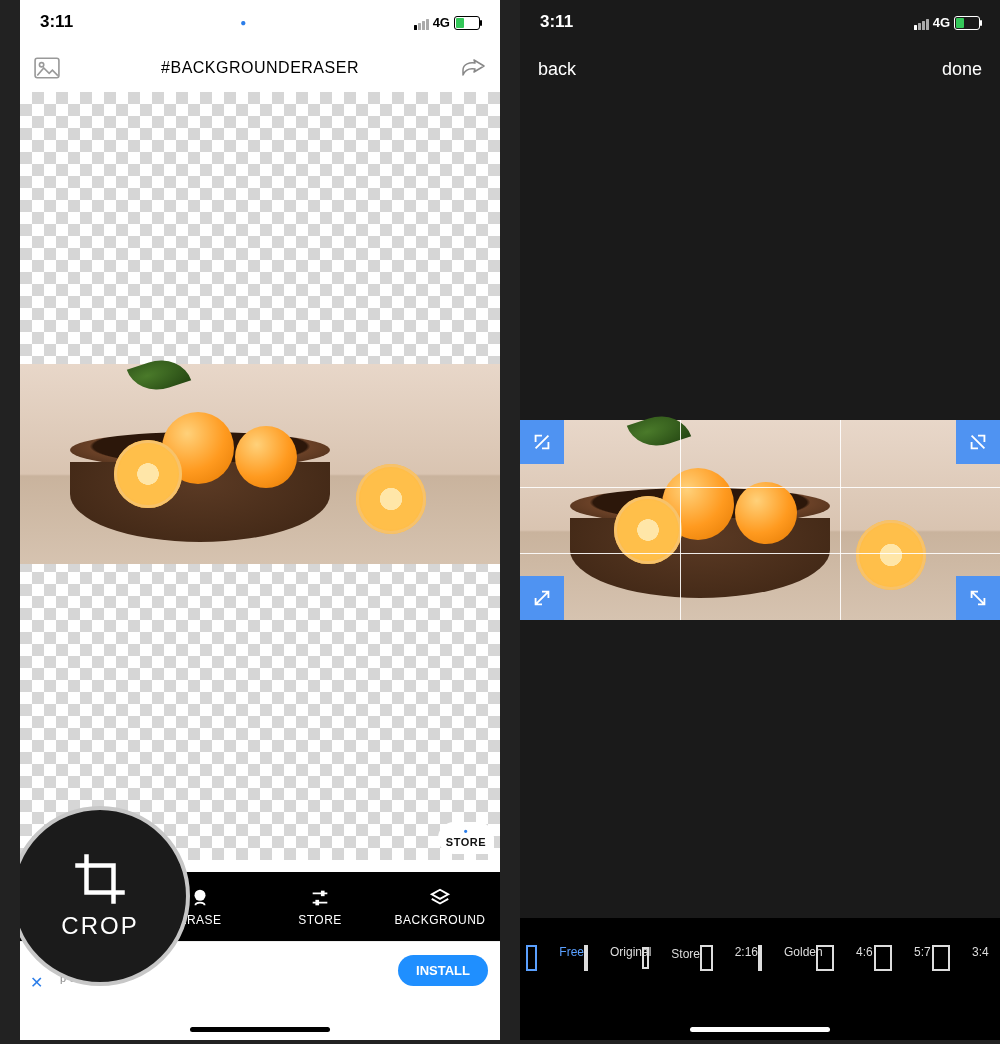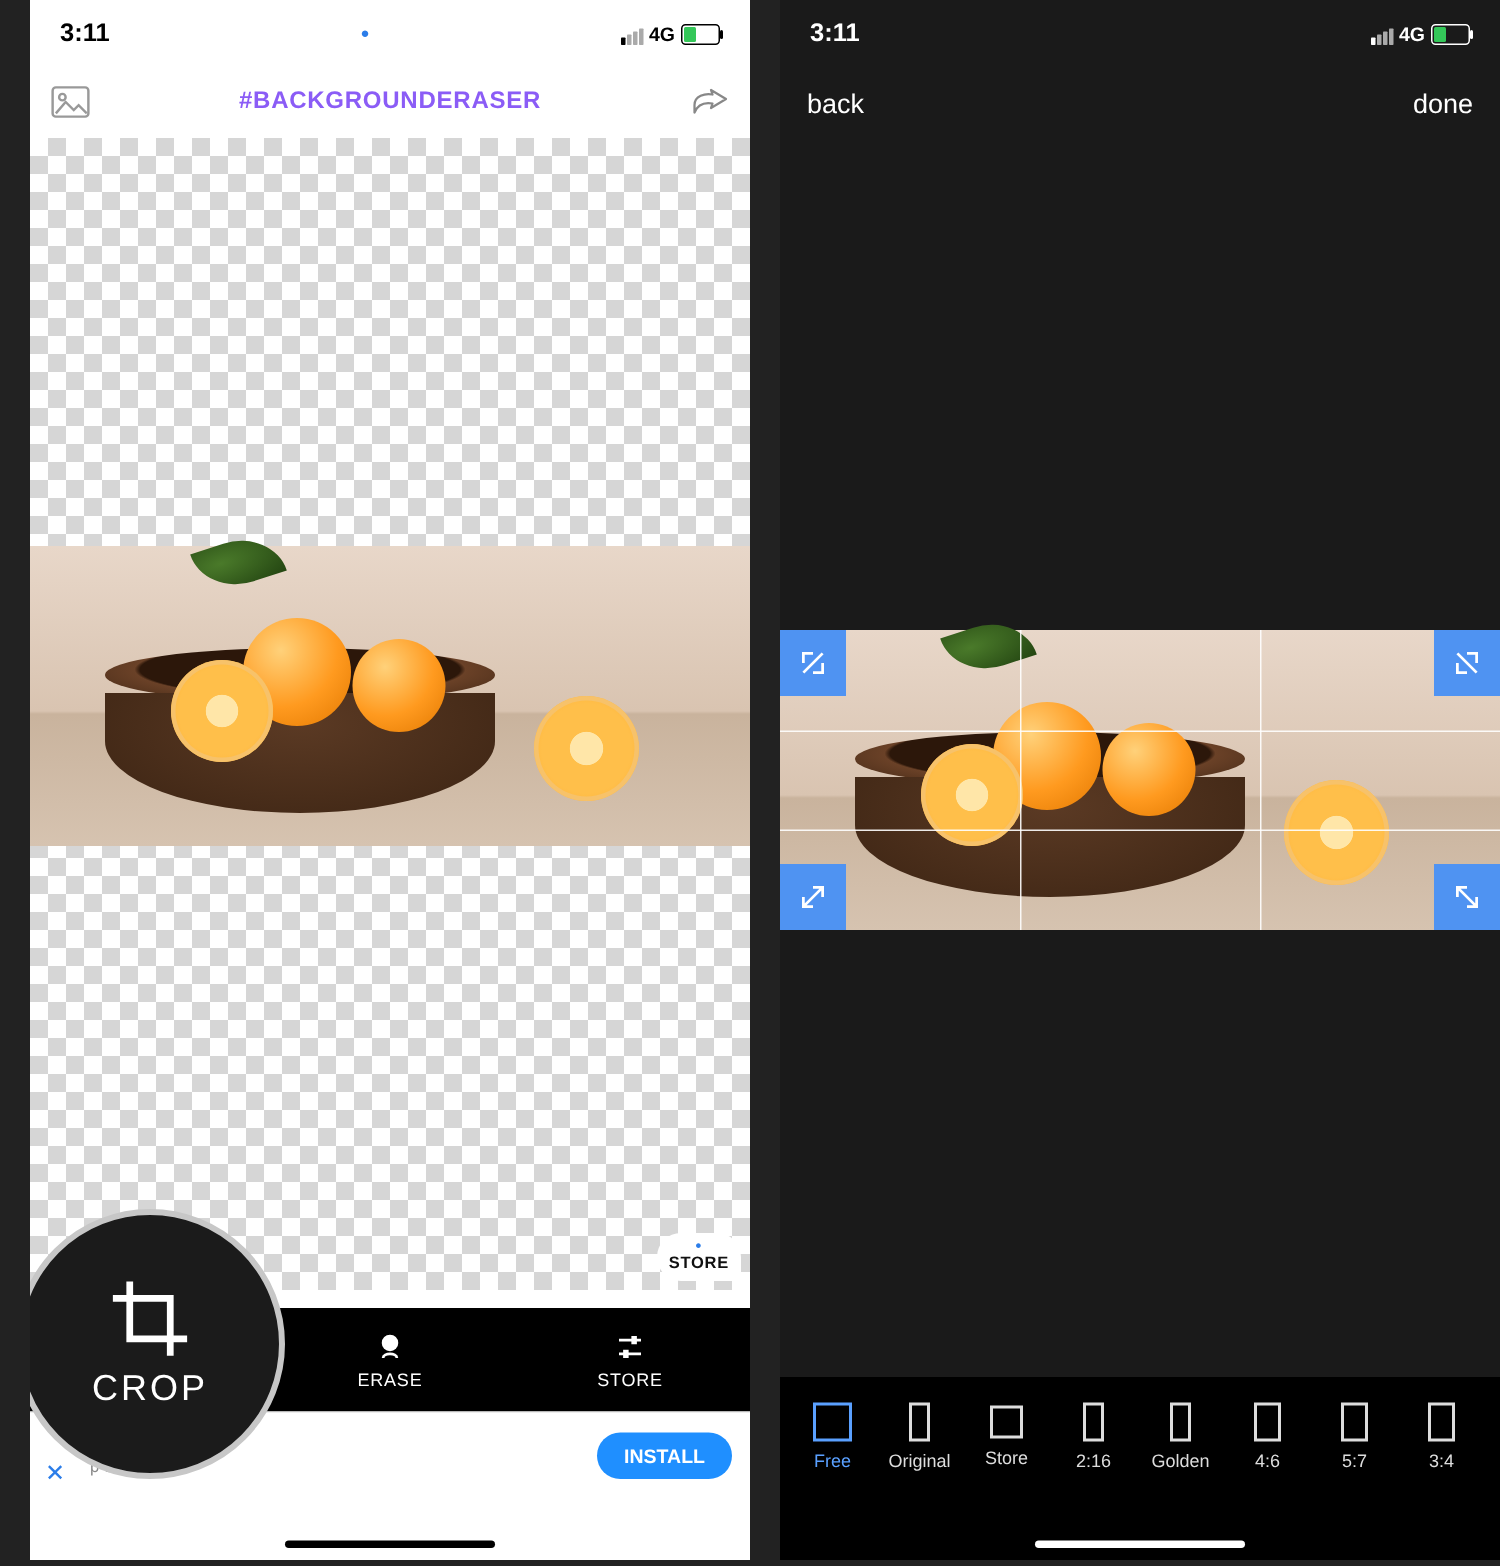--- a/index.html
+++ b/index.html
@@ -17,21 +17,21 @@
   .signal span { width: 3px; background: #aaa; display: inline-block; border-radius: 0.5px; }
   .signal span.on { background: currentColor; }
   .signal span:nth-child(1){height:5px} .signal span:nth-child(2){height:7px} .signal span:nth-child(3){height:9px} .signal span:nth-child(4){height:11px}
   .battery { width: 24px; height: 12px; border: 1.3px solid currentColor; border-radius: 3px; position: relative; display: inline-block; }
   .battery::after { content:""; position: absolute; right: -3px; top: 3px; width: 2px; height: 6px; background: currentColor; border-radius: 1px; }
   .battery .fill { position: absolute; left: 1px; top: 1px; bottom: 1px; width: 35%; background: #34c759; border-radius: 1px; }
   .center-dot { color:#2b7de9; font-size:10px; }
 
   
   .app-header { height: 48px; display: flex; align-items: center; justify-content: space-between; padding: 0 12px; border-bottom: 1px solid #e3e3e3; }
-  .app-header .title { font-size: 16px; font-weight: 700; color:#8b5cf6; letter-spacing: 0.5px; }
+  .app-header .title { font-size: 16px; font-weight: 400; color:#000000; letter-spacing: 0.5px; }
   .hbtn { width: 30px; height: 26px; display:flex; align-items:center; justify-content:center; color:#888; }
   .hbtn svg { width: 26px; height: 22px; }
 
   
   .canvas { position:absolute; left:0; right:0; top:92px; bottom:180px; background:
       linear-gradient(45deg,#d6d6d6 25%,transparent 25%,transparent 75%,#d6d6d6 75%),
       linear-gradient(45deg,#d6d6d6 25%,#fff 25%,#fff 75%,#d6d6d6 75%);
     background-size: 24px 24px;
     background-position: 0 0, 12px 12px;
   }
@@ -80,21 +80,21 @@
   .cropgrid .v1,.cropgrid .v2{position:absolute;top:0;bottom:0;width:1px;background:rgba(255,255,255,0.9);}
   .cropgrid .h1,.cropgrid .h2{position:absolute;left:0;right:0;height:1px;background:rgba(255,255,255,0.9);}
   .cropgrid .v1{left:33.33%} .cropgrid .v2{left:66.66%}
   .cropgrid .h1{top:33.33%}  .cropgrid .h2{top:66.66%}
   .handle { position:absolute; width:44px; height:44px; background:#4f93f2; display:flex; align-items:center; justify-content:center; color:#fff; }
   .handle svg{width:22px;height:22px;}
   .handle.tl{left:0;top:0} .handle.tr{right:0;top:0} .handle.bl{left:0;bottom:0} .handle.br{right:0;bottom:0}
 
   
   .ratio-bar { position:absolute; left:0; right:0; bottom:42px; height:80px; background:#000; display:flex; align-items:center; overflow:hidden; padding-left:6px; }
-  .ratio { width:58px; flex:0 0 58px; display:flex; flex-direction:column; align-items:center; gap:6px; color:#ddd; font-size:12px; }
+  .ratio { width:58px; flex:0 0 58px; display:flex; align-items:flex-start; gap:22px; color:#ddd; font-size:12px; }
   .ratio .icon { width:26px; height:26px; border:2px solid #ddd; box-sizing:border-box; }
   .ratio.sel .icon { border-color:#5aa0ff; }
   .ratio.sel { color:#5aa0ff; }
   .ratio .full  { background: none; }
   .ratio .tall  { width:14px; height:26px; }
   .ratio .narrow{ width:18px; height:26px; }
   .ratio .sq    { width:22px; height:22px; }
 </style>
 </head>
 <body>
@@ -167,20 +167,26 @@
         <span>ERASE</span>
       </div>
       <div class="tab">
         <svg viewBox="0 0 24 24">
             <path d="M4 7 H20 M4 17 H20" stroke="#fff" stroke-width="2"></path>
             <rect x="13" y="4" width="4" height="6" fill="#fff"></rect>
             <rect x="7" y="14" width="4" height="6" fill="#fff"></rect>
           </svg>
         <span>STORE</span>
       </div>
+      <div class="tab">
+        <svg viewBox="0 0 24 24">
+            <path d="M12 3 L21 8 L12 13 L3 8 Z M3 13 L12 18 L21 13" fill="none" stroke="#fff" stroke-width="2"></path>
+          </svg>
+        <span>BACKGROUND</span>
+      </div>
     </div>
 
     <div class="adbar">
       <span class="close">✕</span>
       <div>
         <div class="txt">nera+</div>
         <div class="sub">p Store</div>
       </div>
       <button class="install">INSTALL</button>
     </div>

